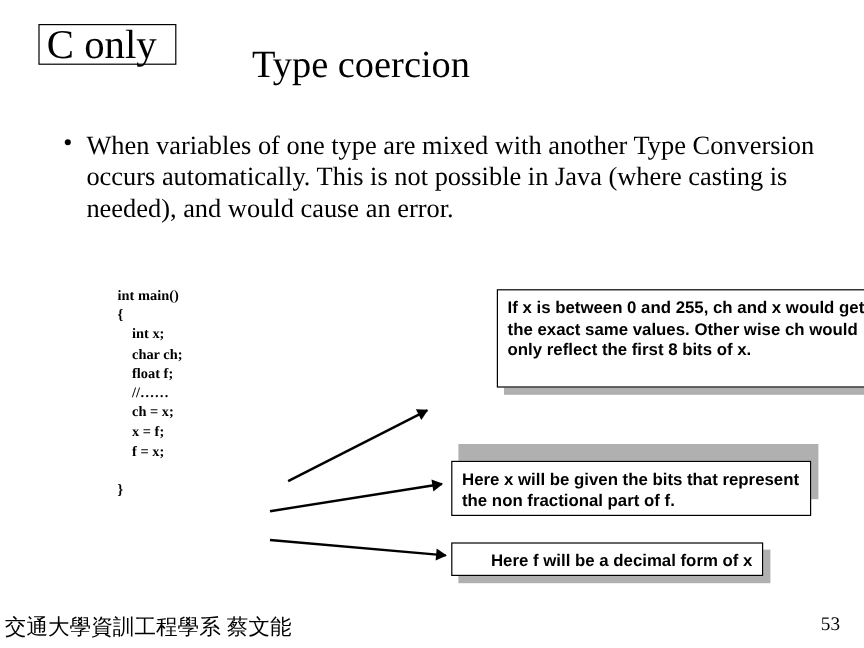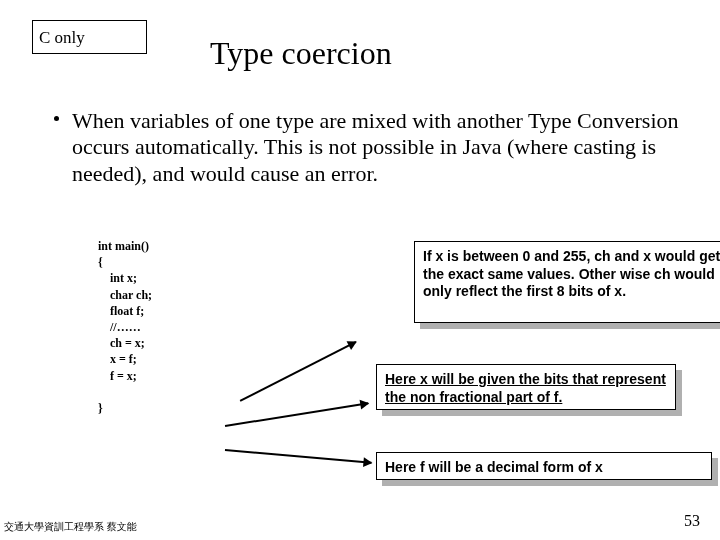--- a/index.html
+++ b/index.html
@@ -12,21 +12,21 @@
     position: relative;
     overflow: hidden;
   }
   .badge {
     position: absolute;
     left: 32px;
     top: 20px;
     width: 115px;
     height: 34px;
     border: 1.5px solid #000;
-    font-size: 17px;
+    font-size: 34px;
     line-height: 34px;
     padding-left: 6px;
     box-sizing: border-box;
   }
   .title {
     position: absolute;
     left: 210px;
     top: 35px;
     font-size: 32px;
   }
@@ -70,22 +70,22 @@
   }
   .note-shadow {
     position: absolute;
     background: #b0b0b0;
   }
   #note1, #shadow1 { left: 376px; width: 332px; margin-left: 38px; }
   #shadow1 { top: 247px; left: 382px; height: 82px; }
   #note1 { top: 241px; height: 82px; }
   #note2, #shadow2 { left: 376px; width: 300px; }
   #shadow2 { top: 370px; left: 382px; height: 46px; }
-  #note2 { top: 364px; height: 46px; text-decoration: underline; }
-  #note3, #shadow3 { left: 376px; width: 336px; }
+  #note2 { top: 384px; height: 46px; }
+  #note3, #shadow3 { left: 376px; width: 260px; text-align: right; }
   #shadow3 { top: 458px; left: 382px; height: 28px; }
   #note3 { top: 452px; height: 28px; }
   .arrow {
     position: absolute;
     height: 1.5px;
     background: #000;
   }
   .arrow::after {
     content: "";
     position: absolute;
@@ -96,21 +96,21 @@
     border-bottom: 5px solid transparent;
   }
   #arrow1 { left: 240px; top: 400px; width: 130px; transform: rotate(-27deg); transform-origin: left center; }
   #arrow2 { left: 225px; top: 425px; width: 145px; transform: rotate(-9deg); transform-origin: left center; }
   #arrow3 { left: 225px; top: 449px; width: 147px; transform: rotate(5deg); transform-origin: left center; }
   .footer {
     position: absolute;
     left: 4px;
     bottom: 6px;
     font-family: "Microsoft JhengHei", "PMingLiU", sans-serif;
-    font-size: 10px;
+    font-size: 18px;
   }
   .pagenum {
     position: absolute;
     right: 20px;
     bottom: 10px;
     font-size: 16px;
   }
 </style>
 </head>
 <body>

